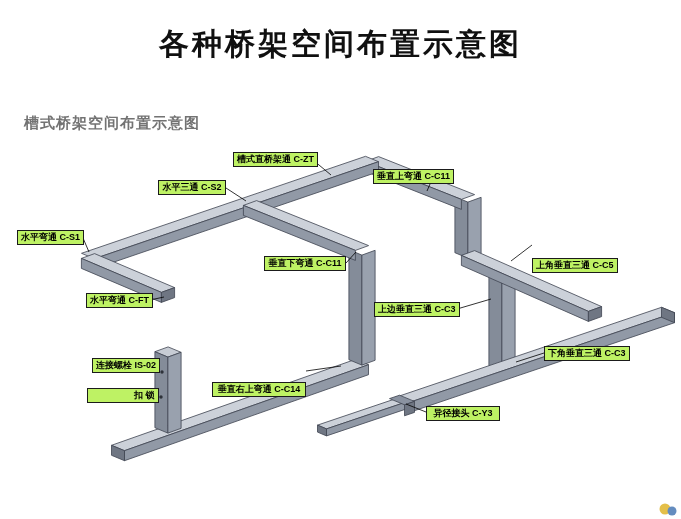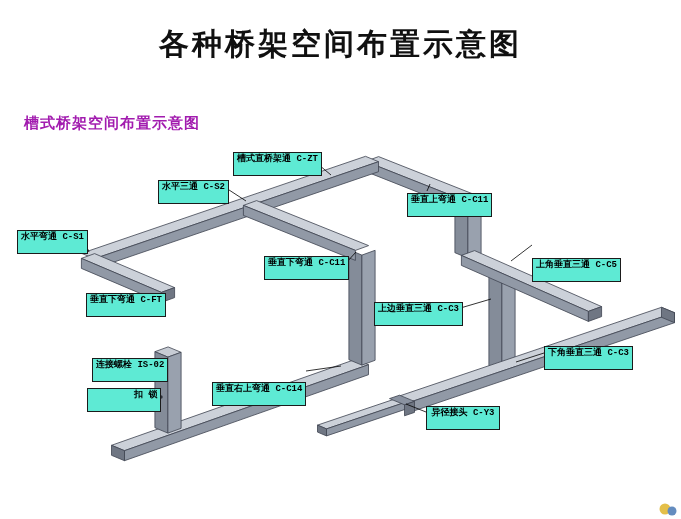--- a/index.html
+++ b/index.html
@@ -1,41 +1,41 @@
 <!DOCTYPE html>
 <html><head>
 <meta charset="utf-8">
 <style>
   html,body{margin:0;padding:0;background:#ffffff;}
   #stage{
     position:relative;width:681px;height:519px;background:#ffffff;overflow:hidden;
-    font-family:Liberation Mono, monospace;color:#111;
+    font-family:Liberation Sans, sans-serif;color:#111;
   }
   #main-title{
     position:absolute;left:0;top:24px;width:681px;text-align:center;
     font-size:30px;font-weight:bold;letter-spacing:3px;margin:0;color:#101010;
   }
   #sub-title{
     position:absolute;left:24px;top:114px;font-size:15px;font-weight:bold;
-    letter-spacing:1px;color:#a21caf;
+    letter-spacing:1px;color:#737373;
   }
   #diagram-svg{position:absolute;left:0;top:0;z-index:1;}
   .face-top{fill:#ccd1d9;stroke:#3f4450;stroke-width:.8;stroke-linejoin:round;}
   .face-side{fill:#9199a6;stroke:#3f4450;stroke-width:.8;stroke-linejoin:round;}
   .face-side-light{fill:#99a1ae;stroke:#3f4450;stroke-width:.8;stroke-linejoin:round;}
   .face-side-dark{fill:#848c99;stroke:#3f4450;stroke-width:.8;stroke-linejoin:round;}
   .face-end{fill:#6f7683;stroke:#3f4450;stroke-width:.8;stroke-linejoin:round;}
   .face-open{fill:#c7ccd4;stroke:#3f4450;stroke-width:.8;stroke-linejoin:round;}
   .face-collar{fill:#8a92a0;stroke:#3f4450;stroke-width:.8;stroke-linejoin:round;}
   .leader{stroke:#000;stroke-width:.8;fill:none;}
   .bolt{fill:#2e323a;}
   .lbl{
-    position:absolute;box-sizing:border-box;background:#5eead4;border:1px solid #1b1b1b;
+    position:absolute;box-sizing:border-box;background:#bef264;border:1px solid #1b1b1b;
     font-size:9px;font-weight:bold;line-height:13px;text-align:center;
-    padding:0 3px;white-space:nowrap;z-index:3;color:#000;height:24px;
+    padding:0 3px;white-space:nowrap;z-index:3;color:#000;height:15px;
   }
   #watermark{position:absolute;right:2px;bottom:2px;z-index:2;opacity:.85;}
 </style>
 </head>
 <body>
 
 <div id="stage">
 
   <h1 id="main-title">各种桥架空间布置示意图</h1>
   <div id="sub-title">槽式桥架空间布置示意图</div>
@@ -123,25 +123,25 @@
       <line class="leader" x1="150" y1="365" x2="157" y2="370"></line>
       <line class="leader" x1="306" y1="371" x2="341" y2="366"></line>
       <line class="leader" x1="544" y1="353" x2="516" y2="362"></line>
       <line class="leader" x1="126" y1="395" x2="155" y2="397"></line>
       <line class="leader" x1="426" y1="412" x2="406" y2="404"></line>
     </g>
   </svg>
 
   <div class="lbl" style="left:233px;top:152px;min-width:80px;">槽式直桥架通 C-ZT</div>
   <div class="lbl" style="left:158px;top:180px;min-width:68px;">水平三通 C-S2</div>
-  <div class="lbl" style="left:407px;top:169px;min-width:78px;margin-top:24px;">垂直上弯通 C-C11</div>
+  <div class="lbl" style="left:373px;top:169px;min-width:78px;">垂直上弯通 C-C11</div>
   <div class="lbl" style="left:17px;top:230px;min-width:66px;">水平弯通 C-S1</div>
   <div class="lbl" style="left:264px;top:256px;min-width:82px;">垂直下弯通 C-C11</div>
   <div class="lbl" style="left:532px;top:235px;min-width:80px;margin-top:23px;">上角垂直三通 C-C5</div>
-  <div class="lbl" style="left:86px;top:293px;min-width:64px;">垂直下弯通 C-FT</div>
+  <div class="lbl" style="left:86px;top:293px;min-width:64px;">水平弯通 C-FT</div>
   <div class="lbl" style="left:374px;top:302px;min-width:83px;">上边垂直三通 C-C3</div>
   <div class="lbl" style="left:92px;top:358px;min-width:66px;">连接螺栓 IS-02</div>
   <div class="lbl" style="left:212px;top:363px;min-width:94px;margin-top:19px;">垂直右上弯通 C-C14</div>
   <div class="lbl" style="left:544px;top:346px;min-width:83px;">下角垂直三通 C-C3</div>
   <div class="lbl" style="left:87px;top:388px;min-width:39px;padding-left:46px;">扣  锁</div>
   <div class="lbl" style="left:426px;top:406px;min-width:74px;">异径接头 C-Y3</div>
 
   <svg id="watermark" width="22" height="16">
     <circle cx="8" cy="8" r="5.5" fill="#e0b42a"></circle>
     <circle cx="15" cy="10" r="4.5" fill="#4a79b5"></circle>

